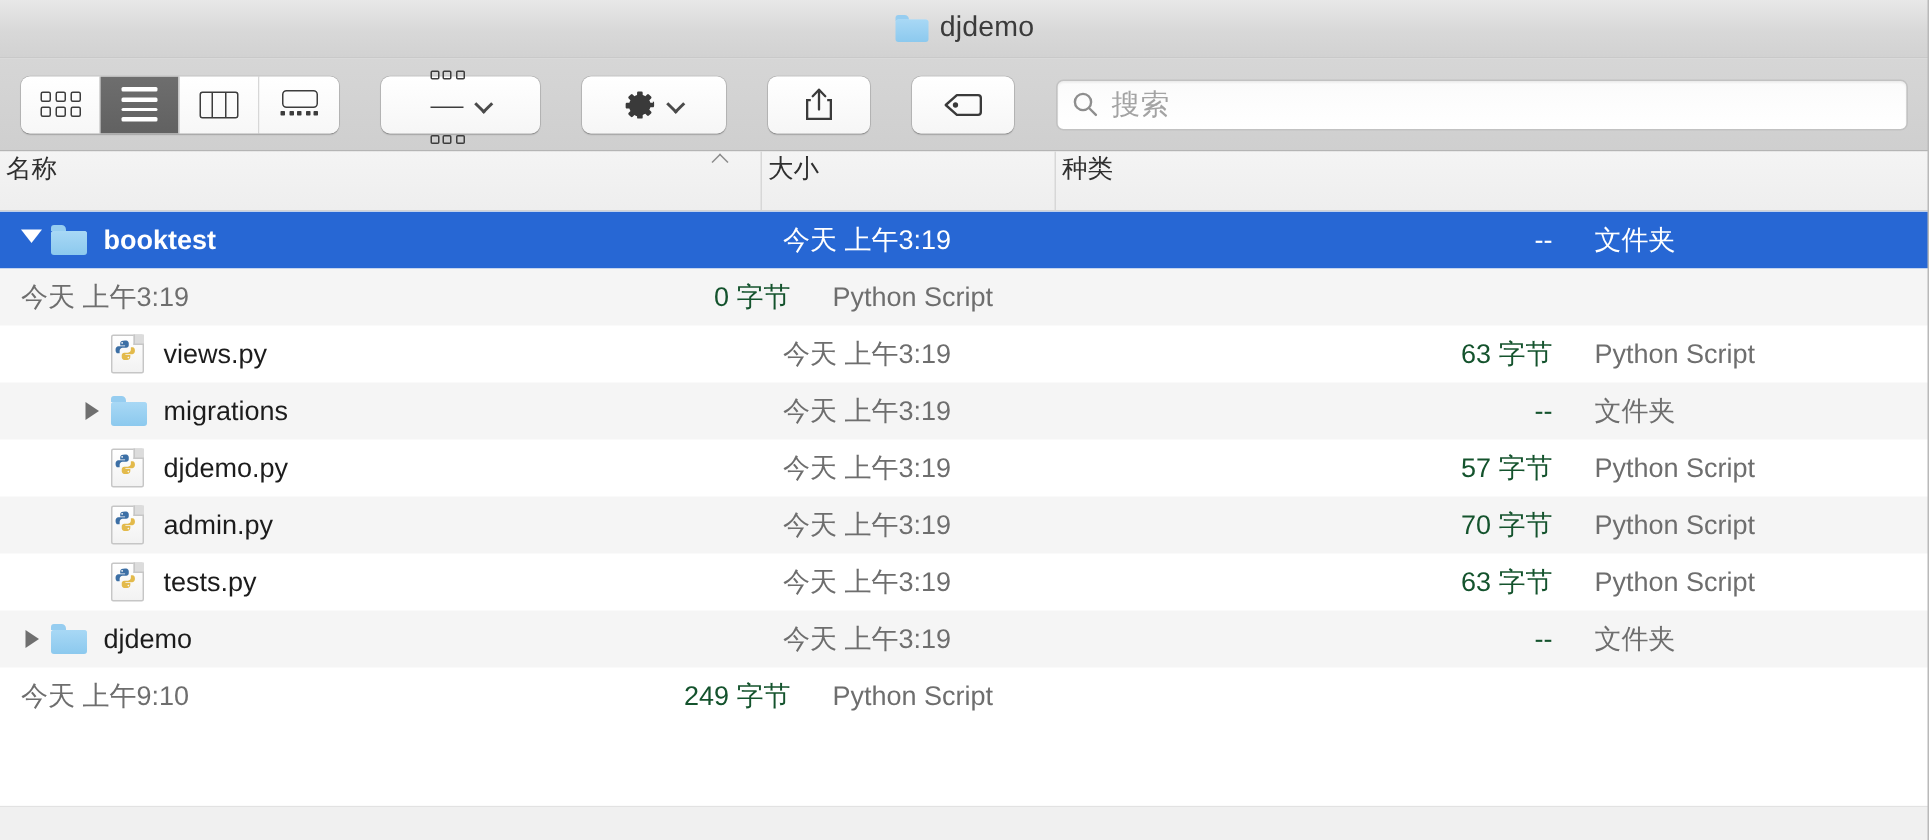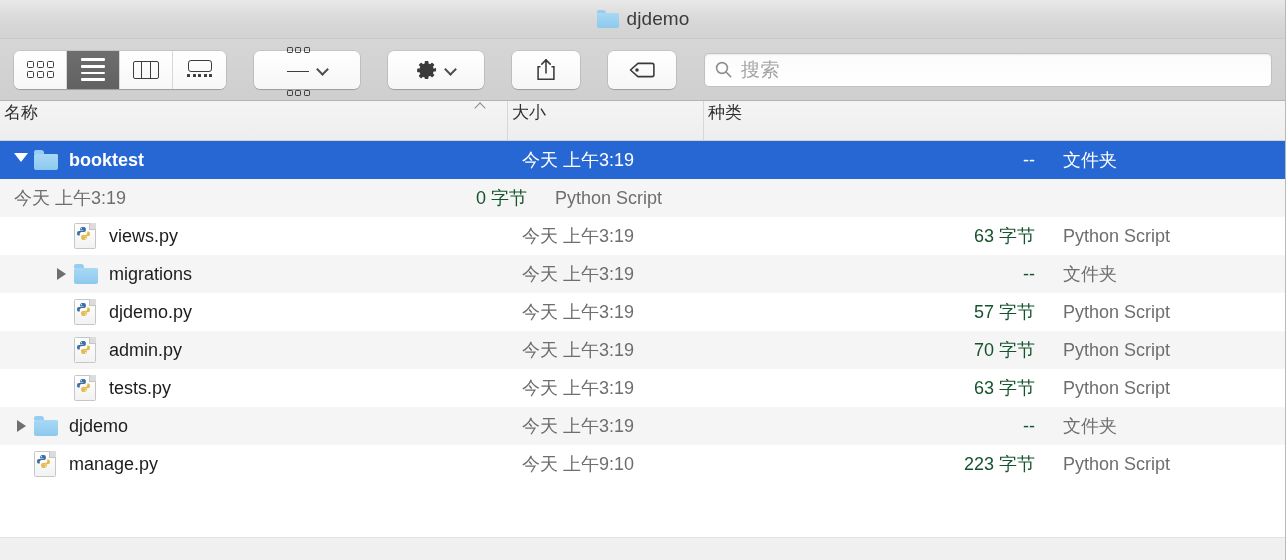--- a/index.html
+++ b/index.html
@@ -636,37 +636,22 @@
                 <span class="body"></span>
               </span>
             </span>
             <span class="row-name-text">djdemo</span>
           </div>
           <div class="cell-date">今天 上午3:19</div>
           <div class="cell-size">--</div>
           <div class="cell-kind">文件夹</div>
         </div>
         <div class="row">
-          <div class="cell-name">
-            <span class="indent" style="width: 8px;"></span>
-            <span class="disclosure"></span>
-            <span class="row-icon" style="display: flex; align-items: center;">
-              <span class="py-ic">
-                <span class="page"></span>
-                <span class="fold"></span>
-                <svg class="logo" viewBox="0 0 16 16">
-                  <path fill="#3c6fa5" d="M7.8 1.1c-1.9 0-3.4.5-3.4 2v1.6h3.5v.5H3.1c-1.1 0-2 .9-2 2.4s.5 2.6 1.7 2.6h1.2V8.5c0-1.2.9-2.2 2.1-2.2h2.6c1 0 1.8-.8 1.8-1.8V3.1c0-1-.8-1.8-1.8-2zM5.8 2.2c.4 0 .6.3.6.6s-.3.6-.6.6-.6-.3-.6-.6.3-.6.6-.6z"></path>
-                  <path fill="#e3ba4b" d="M8.2 14.9c1.9 0 3.4-.5 3.4-2v-1.6H8.1v-.5h4.8c1.1 0 2-.9 2-2.4s-.5-2.6-1.7-2.6h-1.2v1.7c0 1.2-.9 2.2-2.1 2.2H7.3c-1 0-1.8.8-1.8 1.8v1.4c0 1 .8 1.8 1.8 2zM10.2 13.8c-.4 0-.6-.3-.6-.6s.3-.6.6-.6.6.3.6.6-.3.6-.6.6z"></path>
-                </svg>
-              </span>
-            </span>
-            <span class="row-name-text">manage.py</span>
-          </div>
           <div class="cell-date">今天 上午9:10</div>
-          <div class="cell-size">223 字节</div>
+          <div class="cell-size">249 字节</div>
           <div class="cell-kind">Python Script</div>
         </div>
       </div>
     <div class="list-filler"></div>
   </div>
 
   <div class="window-bottom-strip"></div>
   <div class="right-edge"></div>
 </div>
 

